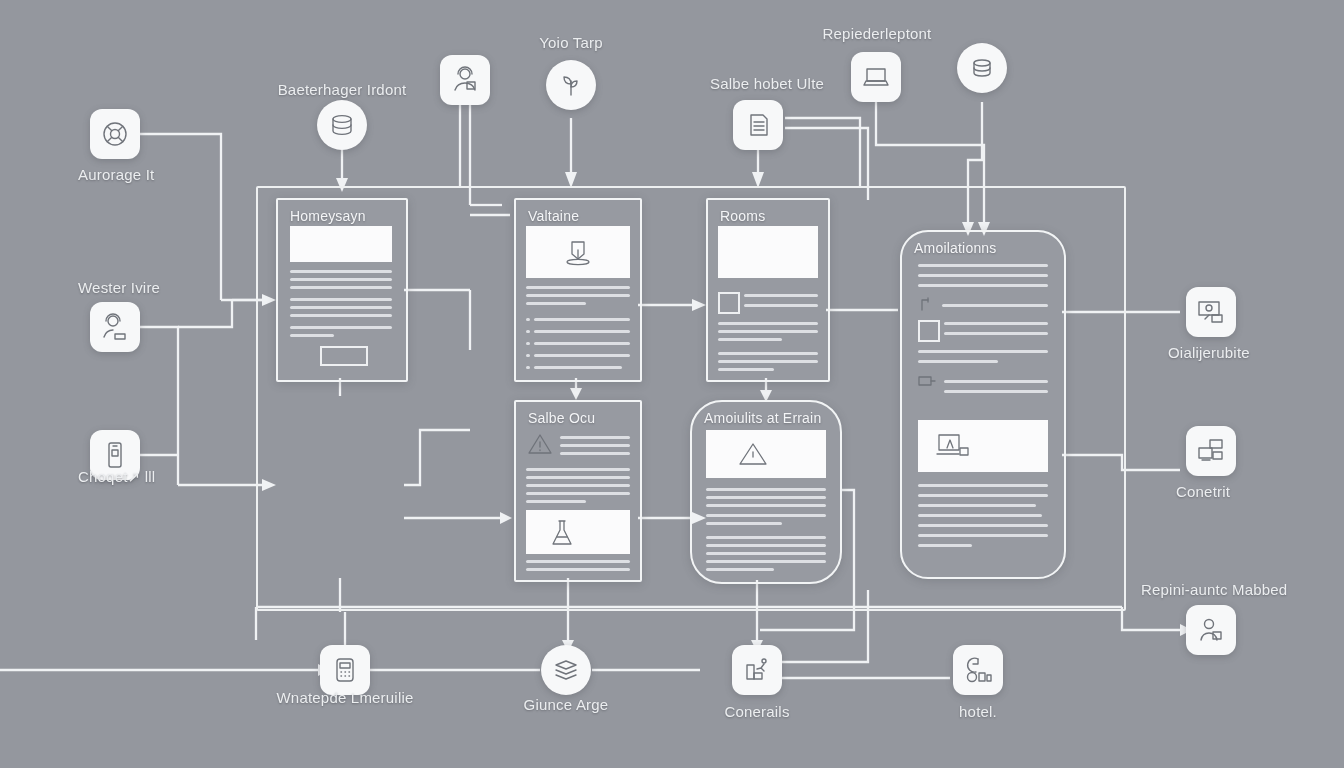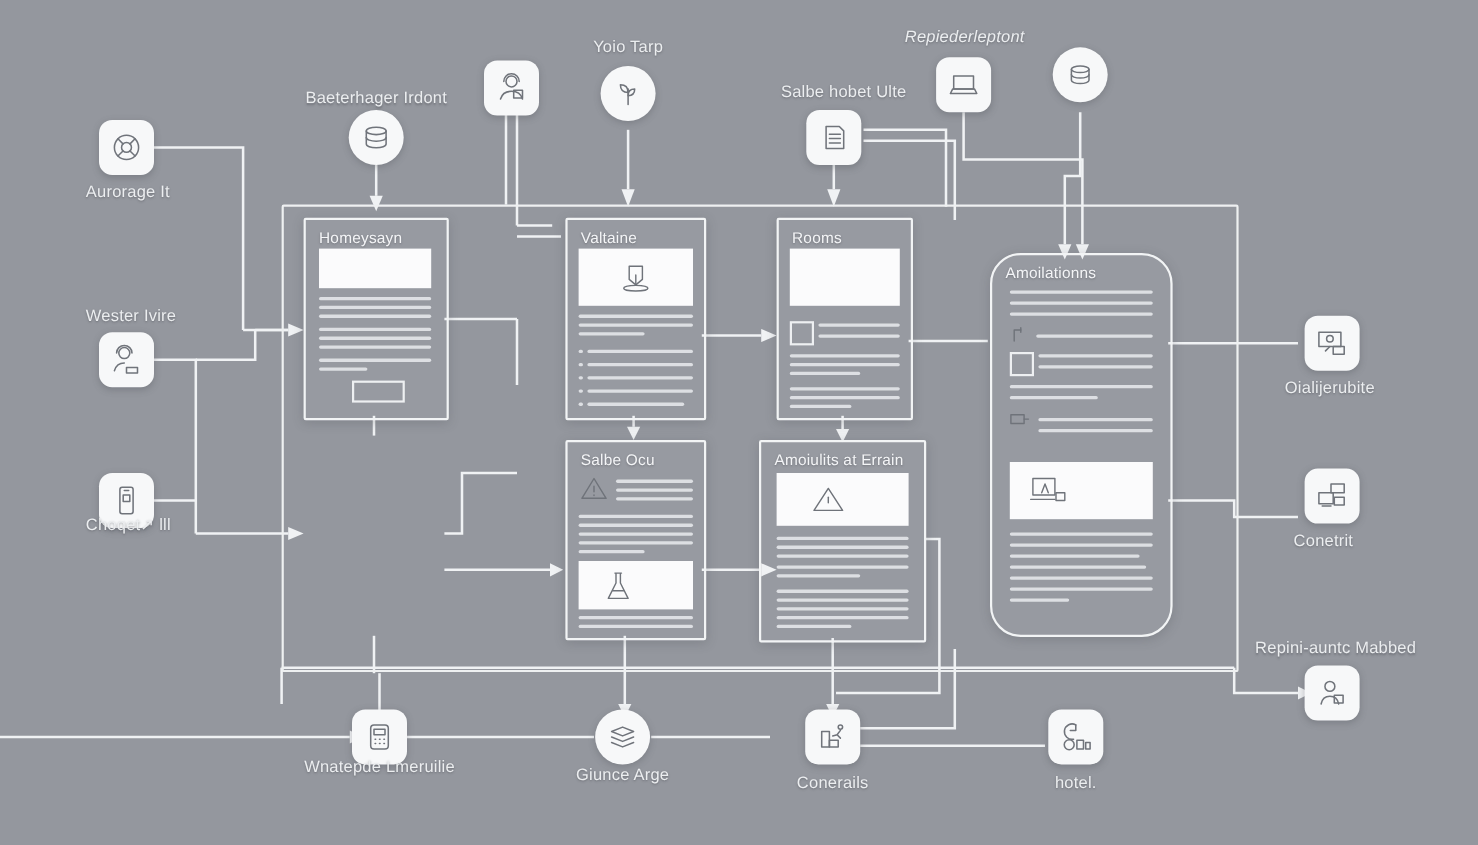--- a/index.html
+++ b/index.html
@@ -267,21 +267,21 @@
     <div class="gl" style="left:32px;top:116px;width:28px;height:30px;">
       <svg viewBox="0 0 28 30">
           <path d="M11 3h6M12 3v9L5 26h18l-7-14V3"></path>
           <path d="M9 19h10"></path>
         </svg>
     </div>
     <div class="ln" style="left:10px;top:158px;width:104px;"></div>
     <div class="ln" style="left:10px;top:166px;width:104px;"></div>
   </div>
 
-  <div class="card" style="left:690px;top:400px;width:148px;height:180px;">
+  <div class="card" style="left:690px;top:400px;width:148px;height:180px;border-radius:32px;">
     <div class="ctitle">Amoiulits at Errain</div>
     <div class="hero" style="left:14px;top:28px;width:120px;height:48px;"></div>
     <div class="gl" style="left:44px;top:38px;width:34px;height:28px;">
       <svg viewBox="0 0 34 28">
           <path d="M17 4L30 24H4z"></path>
           <path d="M17 12v5"></path>
         </svg>
     </div>
     <div class="ln" style="left:14px;top:86px;width:120px;"></div>
     <div class="ln" style="left:14px;top:94px;width:120px;"></div>
@@ -350,21 +350,21 @@
   <div class="lbl center" style="left:767px;top:75px;">Salbe hobet Ulte</div>
 
   <div class="node sq" style="left:851px;top:52px;">
     <span>
       <svg viewBox="0 0 30 30">
           <rect x="6" y="7" width="18" height="12"></rect>
           <path d="M3 23h24l-2-4H5z"></path>
         </svg>
     </span>
   </div>
-  <div class="lbl center" style="left:877px;top:25px;font-style:italic;">Repiederleptont</div>
+  <div class="lbl center" style="left:877px;top:25px;">Repiederleptont</div>
 
   <div class="node circ" style="left:957px;top:43px;">
     <span>
       <svg viewBox="0 0 30 30">
           <ellipse cx="15" cy="10" rx="8" ry="3"></ellipse>
           <path d="M7 10v10c0 1.7 3.6 3 8 3s8-1.3 8-3V10"></path>
           <path d="M7 15c0 1.7 3.6 3 8 3s8-1.3 8-3"></path>
         </svg>
     </span>
   </div>

